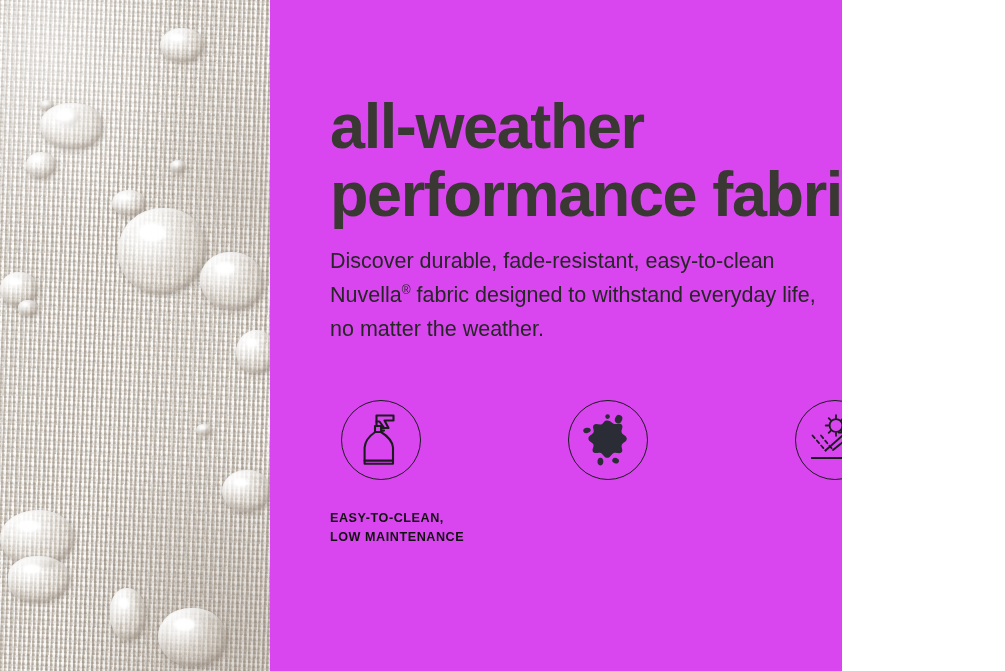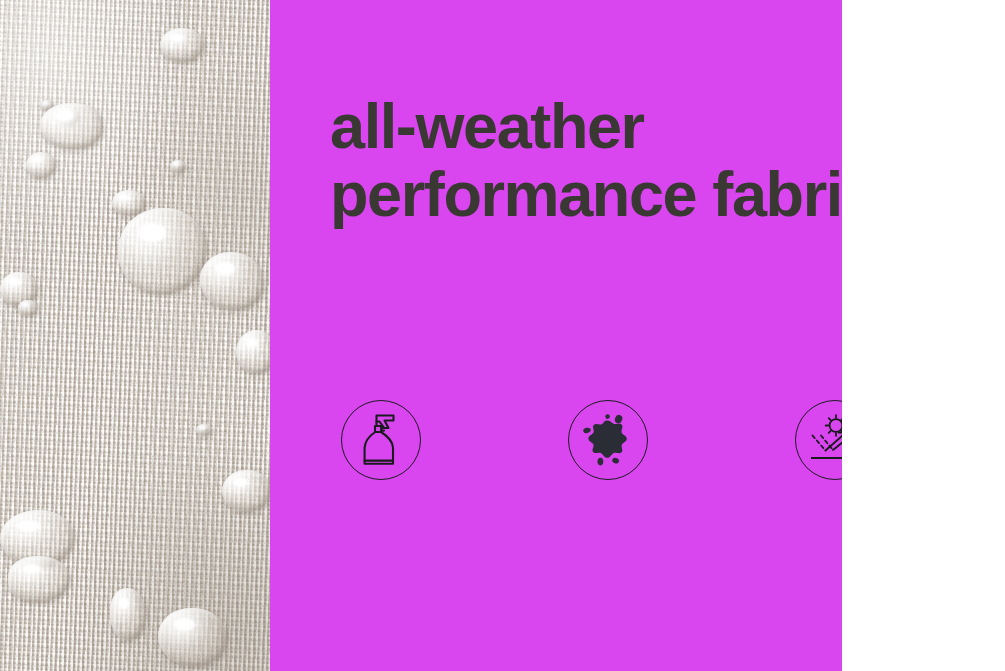--- a/index.html
+++ b/index.html
@@ -194,20 +194,25 @@
     <div class="drop" style="left:158px; top:608px; width:68px; height:58px; border-radius:50% 50% 46% 54%;"></div>
     <div class="drop" style="left:222px; top:470px; width:48px; height:42px; border-radius:52% 48% 48% 52%;"></div>
     <div class="drop" style="left:196px; top:424px; width:16px; height:12px;"></div>
   </div>
 
   <div id="content">
 
     <h1 id="headline">all-weather
 performance fabric</h1>
 
+    <p id="subcopy">
+      <span>Discover durable, fade-resistant, easy-to-clean</span><br>
+      <span>Nuvella</span><span class="reg">®</span><span> fabric designed to withstand everyday life,</span><br>
+      <span>no matter the weather.</span>
+    </p>
 
     <div id="features">
 
       <div class="feature">
         <div class="icon-circle">
           <svg width="56" height="58" viewBox="0 0 56 58">
             <g fill="none" stroke="#1b1b1f" stroke-width="2.1" stroke-linejoin="round" stroke-linecap="round">
 
               <path d="M23.5 4.5 L40.5 4.5 L40.5 9.5 L31.5 9.5 L35.5 17 L31.2 17 L26.5 10.5 L23.5 10.5 Z"></path>
 
@@ -215,20 +220,22 @@
 
               <path d="M22.0 15.0 L28.2 15.0 L28.2 21.0 L22.0 21.0 Z"></path>
               <path d="M28.2 17.0 L31.0 17.0"></path>
               <path d="M28.2 19.6 L31.0 19.6"></path>
 
               <path d="M22.2 21.0 C17.0 24.5 12.2 29.5 11.6 36.5 L11.6 52.8 L40.0 52.8 L40.0 36.5 C39.4 29.5 33.6 24.5 28.0 21.0 Z"></path>
               <path d="M11.6 49.6 L40.0 49.6"></path>
             </g>
           </svg>
         </div>
+        <div class="caption">EASY-TO-CLEAN,
+LOW MAINTENANCE</div>
       </div>
 
       <div class="feature">
         <div class="icon-circle">
           <svg width="58" height="58" viewBox="0 0 58 58">
             <g fill="#2a2d35">
               <path d="M27.5 9.5 C31.5 9.0 33.0 12.5 35.5 13.0 C38.5 13.6 41.0 11.5 42.8 13.8 C44.6 16.1 42.0 18.8 42.6 21.3 C43.2 24.0 47.5 24.3 47.8 27.6 C48.1 30.8 43.8 31.4 42.8 33.8 C41.8 36.3 44.6 39.2 42.6 41.3 C40.6 43.4 37.4 41.0 34.8 41.9 C32.2 42.8 31.6 46.8 28.3 46.8 C25.0 46.8 24.2 43.1 21.8 42.0 C19.3 40.9 16.0 43.2 14.2 41.0 C12.4 38.8 15.2 36.0 14.4 33.5 C13.6 31.0 9.3 30.6 9.4 27.4 C9.5 24.2 13.7 23.8 14.6 21.3 C15.5 18.7 12.8 15.9 14.8 13.9 C16.8 11.9 19.8 14.2 22.3 13.4 C24.8 12.6 24.6 9.8 27.5 9.5 Z"></path>
               <ellipse cx="39.6" cy="8.2" rx="3.6" ry="4.3" transform="rotate(22 39.6 8.2)"></ellipse>
               <circle cx="28.6" cy="5.6" r="2.3"></circle>
               <ellipse cx="8.0" cy="19.4" rx="3.8" ry="2.6" transform="rotate(-12 8 19.4)"></ellipse>

